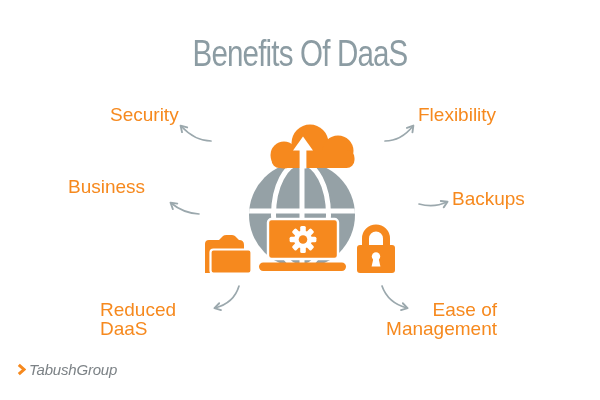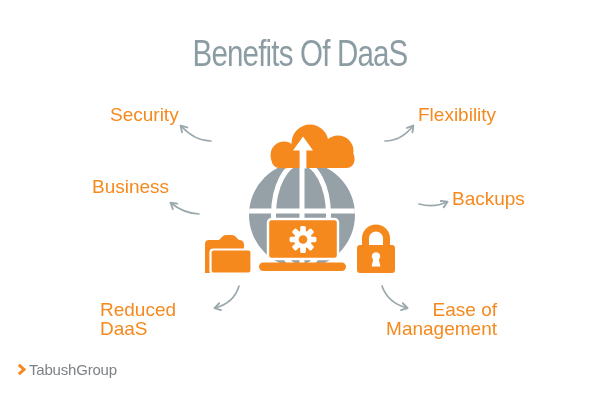--- a/index.html
+++ b/index.html
@@ -34,31 +34,32 @@
   .benefit {
     position: absolute;
     font-size: 19px;
     line-height: 19px;
     color: #F6891E;
     white-space: nowrap;
   }
   .benefit span { display: block; }
   .b-security    { left: 110px; top: 105px; }
   .b-flexibility { left: 418px; top: 105px; }
-  .b-business    { left: 68px;  top: 177px; margin-left: 24px; }
+  .b-business    { left: 68px;  top: 177px; }
   .b-backups     { left: 452px; top: 189px; }
   .b-reduced     { left: 100px; top: 300px; }
   .b-ease        { right: 103px; top: 300px; text-align: right; margin-left: 28px; }
   .logo {
     position: absolute;
     left: 17px;
     top: 361px;
     display: flex;
     align-items: center;
     gap: 3px;
+    font-style: italic;
   }
   .logo .name {
     color: #7C8286;
     font-size: 15px;
     letter-spacing: -0.2px;
   }
 </style>
 </head>
 <body>
 

